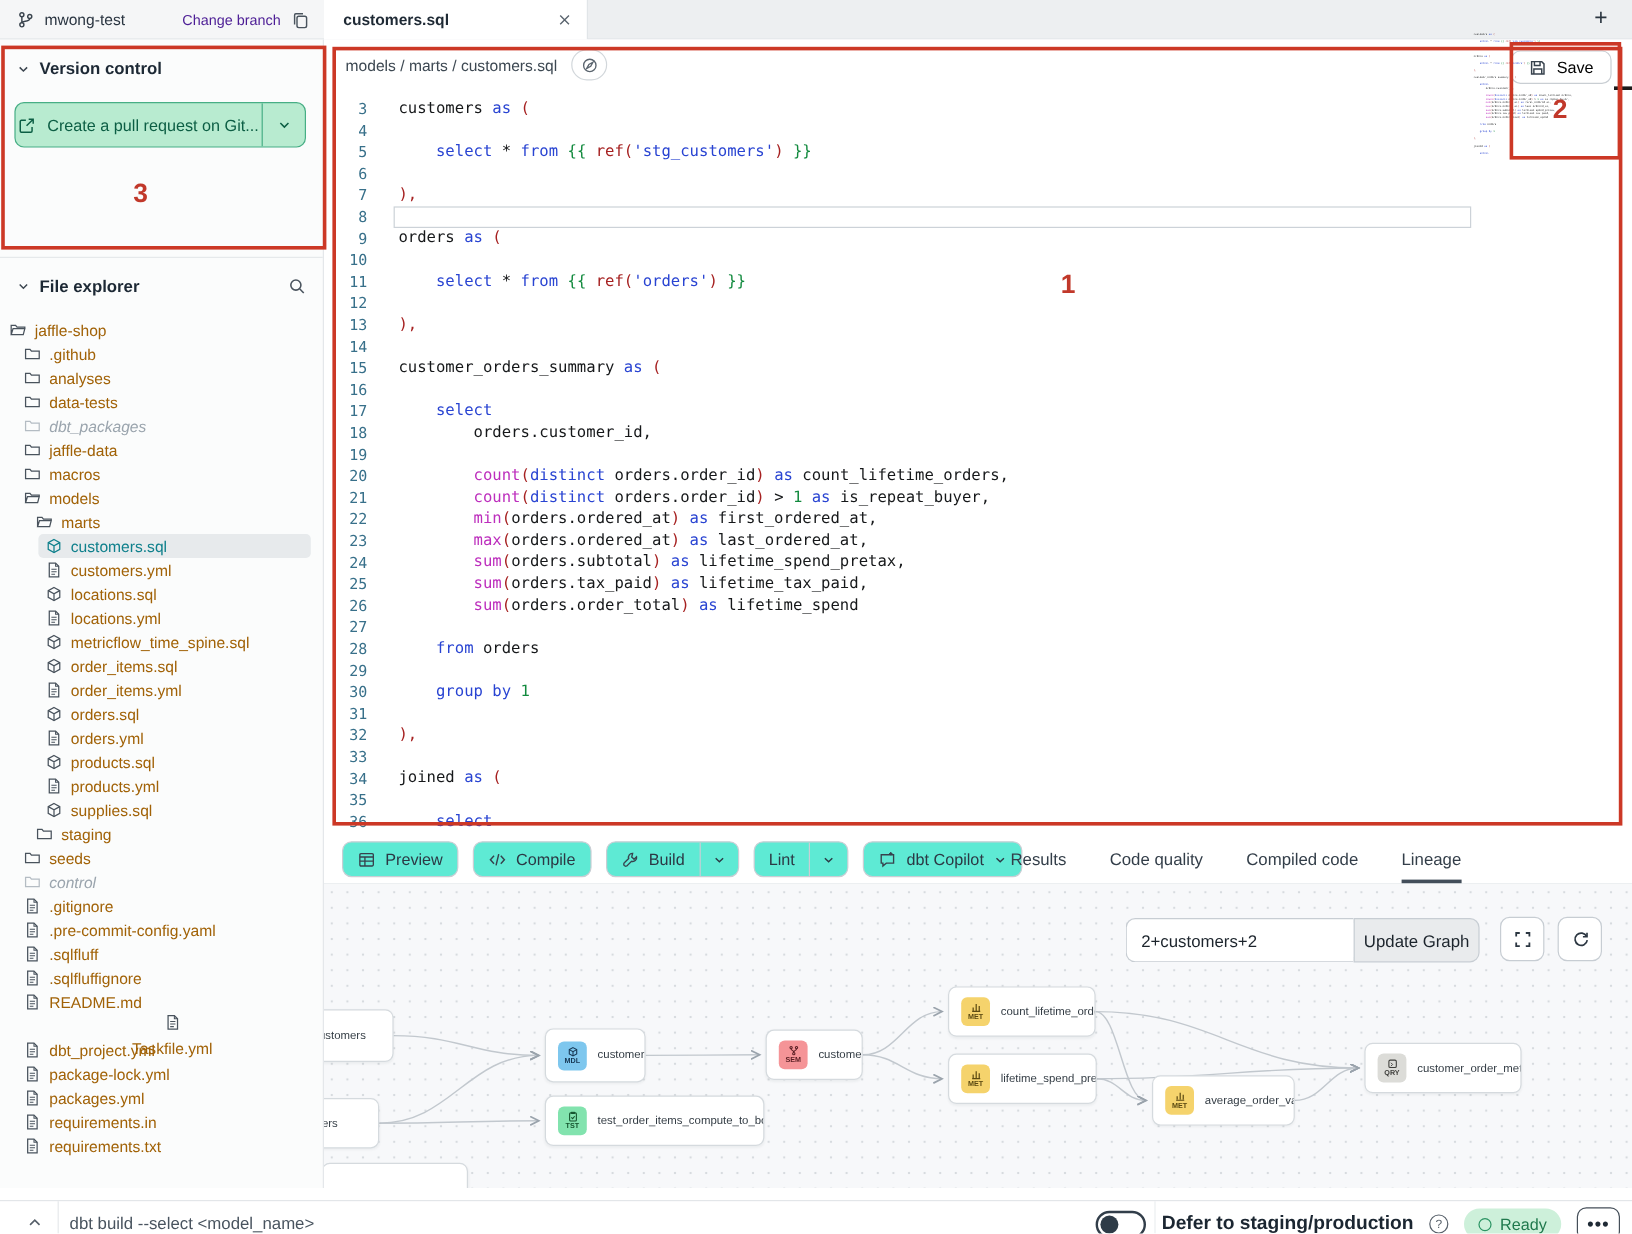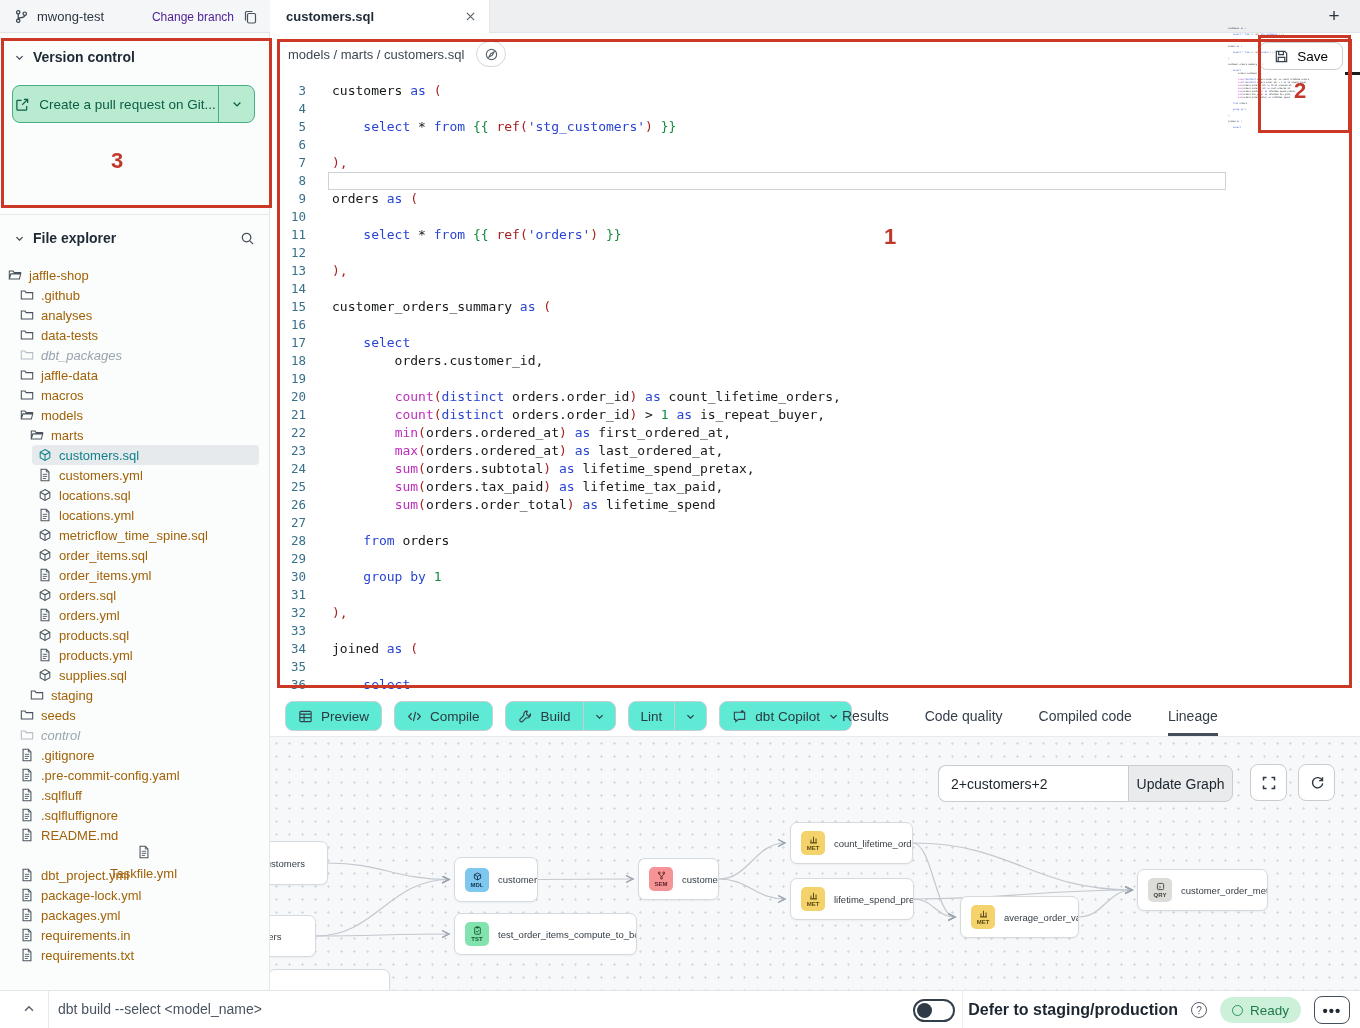--- a/index.html
+++ b/index.html
@@ -80,21 +80,21 @@
   .lg-sqbtn { position:absolute; top:27px; width:37px; height:37px; border:1px solid #c7cdd3; border-radius:8px; background:#fff; display:flex; align-items:center; justify-content:center; color:#2c3742; cursor:pointer; }
   .lg-node { position:absolute; background:#fff; border:1px solid #d5dade; border-radius:7px; box-shadow:0 1px 2px rgba(20,30,40,.05); display:flex; align-items:center; gap:9px; padding:0 10px; overflow:hidden; cursor:pointer; }
   .lg-node.centered { justify-content:center; }
   .lg-label { font-size:9.5px; color:#333c44; white-space:nowrap; }
   .chip { width:24px; height:24px; border-radius:5px; flex:0 0 auto; display:flex; flex-direction:column; align-items:center; justify-content:center; }
   .chip svg { display:block; }
   .chip-label { font-size:6px; font-weight:700; line-height:6px; margin-top:1px; }
   .lg-edges { position:absolute; left:0; top:0; }
 
   
-  .statusbar { position:absolute; left:0; bottom:0; width:1360px; height:38px; background:#fff; border-top:1px solid #e3e6e9; }
+  .statusbar { position:absolute; left:0; bottom:0; width:1360px; height:28px; background:#fff; border-top:1px solid #e3e6e9; }
   .sb-caret { position:absolute; left:22px; top:11px; color:#57606a; }
   .sb-div1 { position:absolute; left:48px; top:0; bottom:0; width:1px; background:#e6e9eb; }
   .sb-cmd { position:absolute; left:58px; top:10px; font-size:14px; color:#49545f; }
   .sb-div2 { position:absolute; left:962px; top:0; bottom:0; width:1px; background:#eceff1; }
   .sb-right { position:absolute; right:10px; top:0; height:38px; display:flex; align-items:center; gap:13px; }
   .toggle { width:42px; height:23px; border:2px solid #323e4a; border-radius:12px; background:#fff; position:relative; cursor:pointer; }
   .toggle-knob { position:absolute; left:2px; top:2px; width:15px; height:15px; border-radius:50%; background:#2e3b47; }
   .defer-label { font-size:16px; font-weight:700; color:#1b2631; }
   .q-icon { width:16px; height:16px; border:1.3px solid #57606a; border-radius:50%; font-size:10px; color:#57606a; display:flex; align-items:center; justify-content:center; }
   .ready-pill { height:26px; padding:0 12px; border-radius:14px; background:#cdf0da; display:flex; align-items:center; gap:7px; font-size:13.5px; color:#20794d; }

